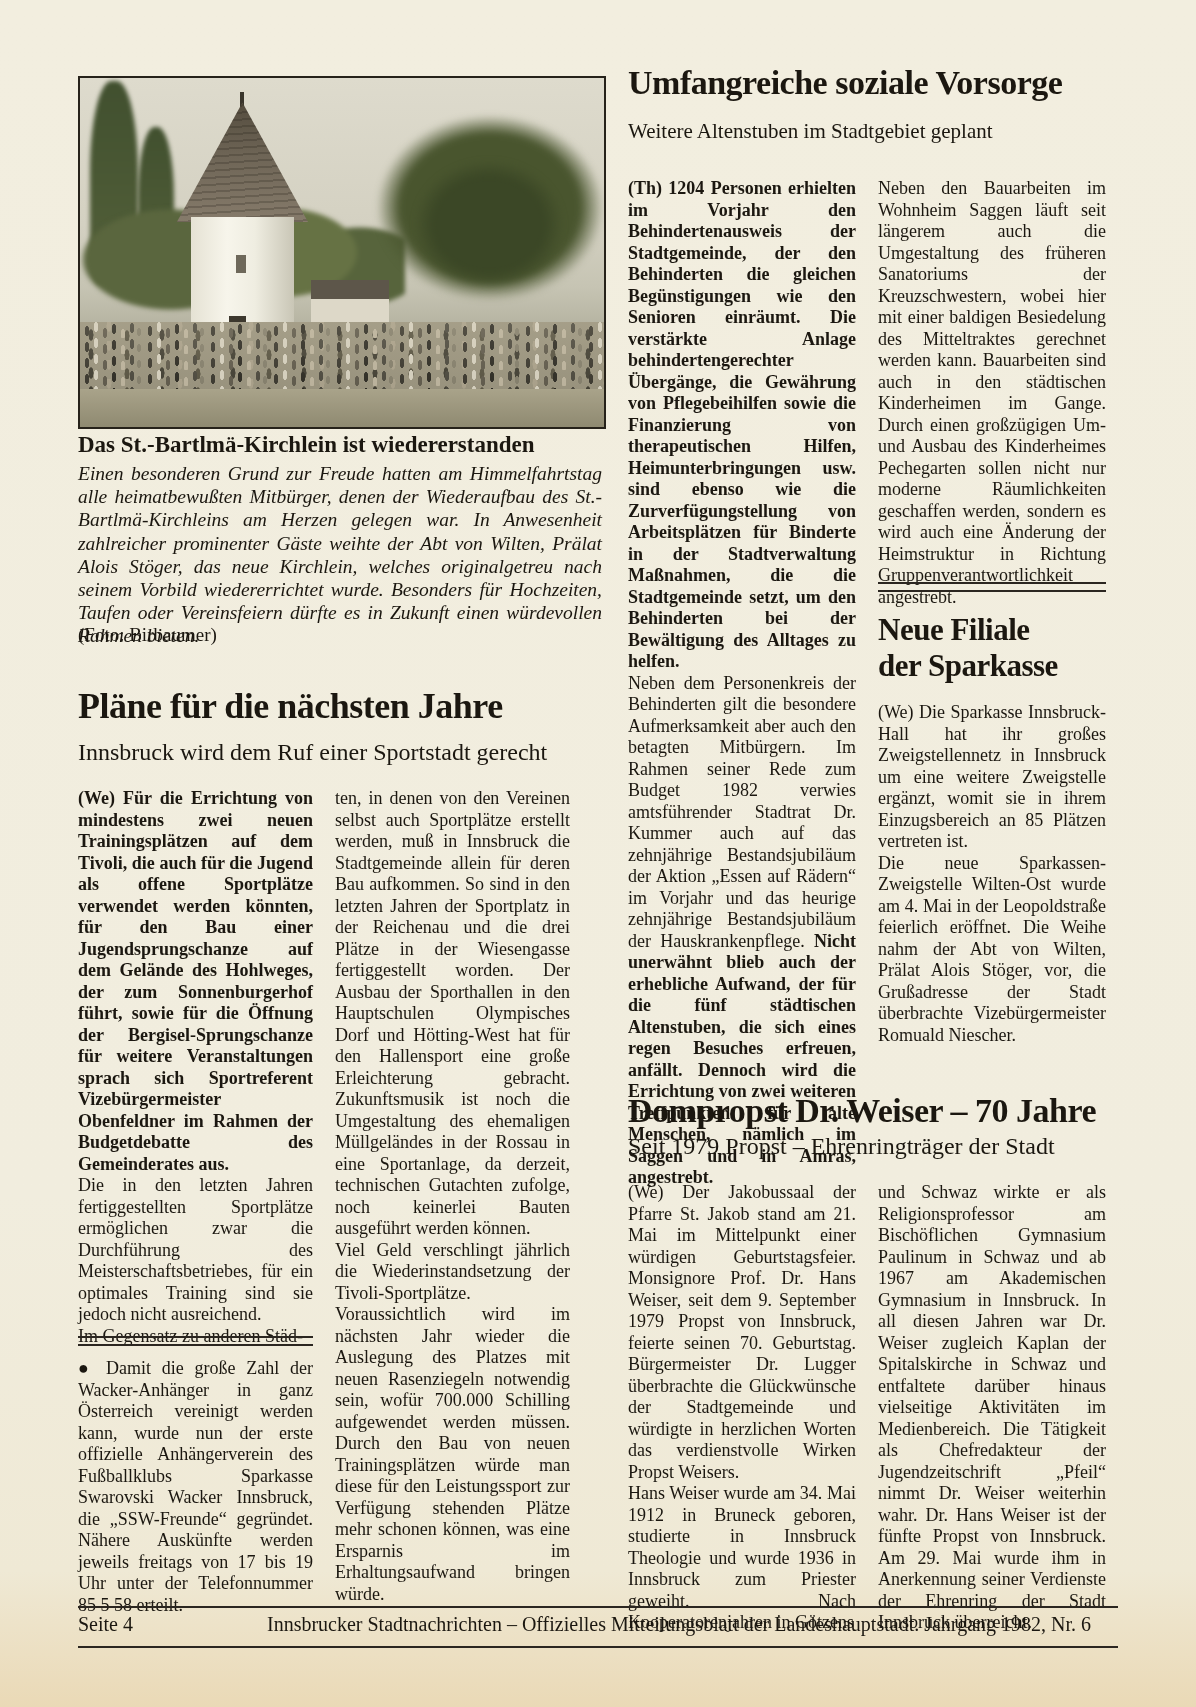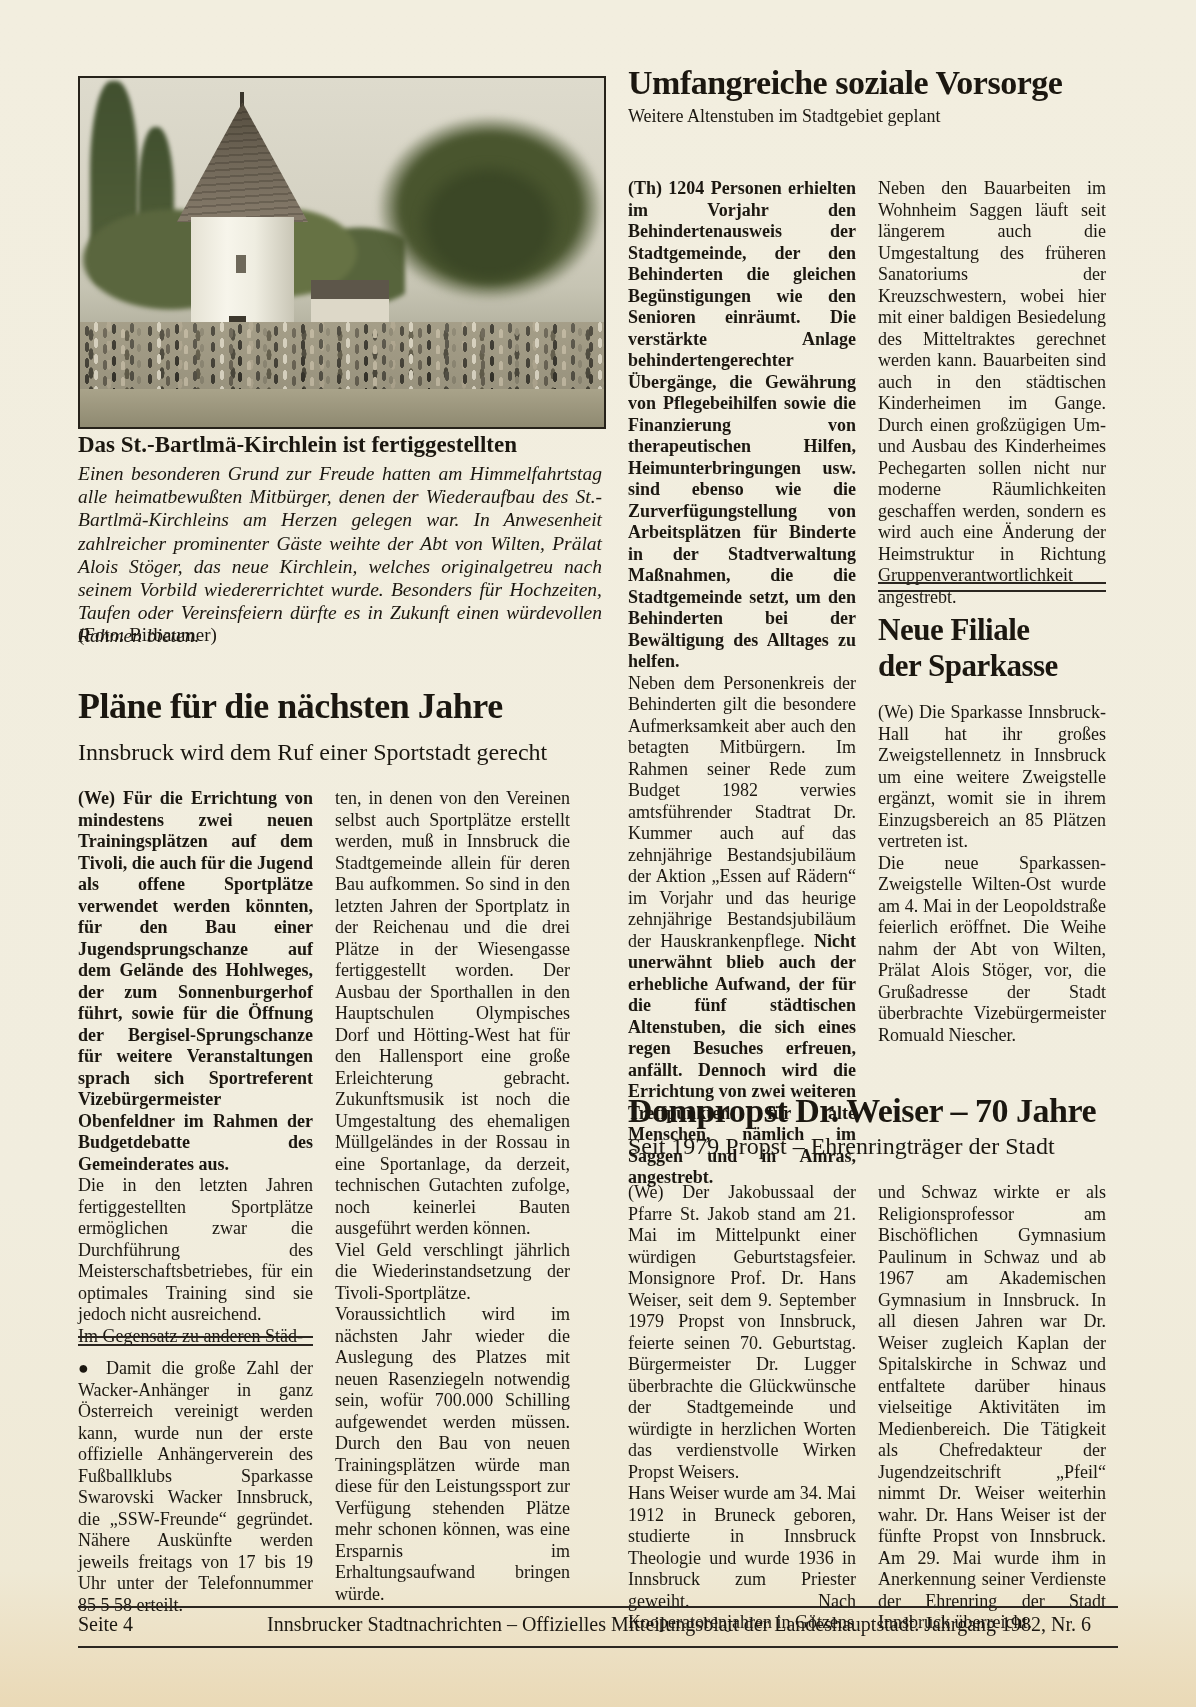--- a/index.html
+++ b/index.html
@@ -62,21 +62,21 @@
     background-repeat:no-repeat,repeat,repeat,repeat,repeat,repeat,repeat,repeat,repeat,repeat,repeat;}
   .ph-grass{position:absolute;left:0;bottom:0;width:100%;height:11%;
     background:linear-gradient(180deg,#a9a38a,#8f8a71);}
   
   .caption-title{left:78px;top:432px;width:524px;font-weight:700;font-size:23px;}
   .caption-wrap{left:78px;top:462px;width:524px;}
   .caption-body{font-style:italic;font-size:19.5px;line-height:23.2px;text-align:justify;margin:0;}
   .caption-credit{display:block;text-align:left;font-size:19px;margin-top:-23.2px;}
   
   .vorsorge-title{left:628px;top:66px;width:478px;font-size:34px;}
-  .vorsorge-sub{left:628px;top:107px;width:478px;font-size:18px;}
+  .vorsorge-sub{left:628px;top:120px;width:478px;font-size:21px;}
   .plaene-title{left:78px;top:688px;width:494px;font-size:36px;}
   .plaene-sub{left:78px;top:740px;width:494px;font-size:24px;}
   .weiser-title{left:628px;top:1086px;width:482px;font-size:34px;margin-top:8px;}
   .weiser-sub{left:628px;top:1134px;width:482px;font-size:24px;}
   .sparkasse-title{left:878px;top:612px;width:228px;font-weight:700;font-size:31px;line-height:36px;letter-spacing:-0.5px;}
   
   .v-col1{left:628px;top:178px;width:228px;}
   .v-col2{left:878px;top:178px;width:228px;}
   .v-rule{left:878px;top:582px;width:228px;}
   .sp-body{left:878px;top:702px;width:228px;}
@@ -109,21 +109,21 @@
       <div class="ph-roof"></div>
       <div class="ph-body"></div>
       <div class="ph-window"></div>
       <div class="ph-door"></div>
     </div>
     <div class="ph-gable"></div>
     <div class="ph-crowd"></div>
     <div class="ph-grass"></div>
   </div>
 
-  <div class="abs caption-title">Das St.-Bartlmä-Kirchlein ist fertiggestellten</div>
+  <div class="abs caption-title">Das St.-Bartlmä-Kirchlein ist wiedererstanden</div>
   <div class="abs caption-wrap">
     <p class="caption-body">Einen besonderen Grund zur Freude hatten am Himmelfahrtstag alle heimatbewußten Mitbürger, denen der Wiederaufbau des St.-Bartlmä-Kirchleins am Herzen gelegen war. In Anwesenheit zahlreicher prominenter Gäste weihte der Abt von Wilten, Prälat Alois Stöger, das neue Kirchlein, welches originalgetreu nach seinem Vorbild wiedererrichtet wurde. Besonders für Hochzeiten, Taufen oder Vereinsfeiern dürfte es in Zukunft einen würdevollen Rahmen bieten.</p>
     <span class="caption-credit">(Foto: Birbaumer)</span>
   </div>
 
   <div class="abs h-big vorsorge-title">Umfangreiche soziale Vorsorge</div>
   <div class="abs h-sub vorsorge-sub">Weitere Altenstuben im Stadtgebiet geplant</div>
 
   <div class="abs body-text v-col1">
     <p class="lead">(Th) 1204 Personen erhielten im Vorjahr den Behindertenausweis der Stadtgemeinde, der den Behinderten die gleichen Begünstigungen wie den Senioren einräumt. Die verstärkte Anlage behindertengerechter Übergänge, die Gewährung von Pflegebeihilfen sowie die Finanzierung von therapeutischen Hilfen, Heimunterbringungen usw. sind ebenso wie die Zurverfügungstellung von Arbeitsplätzen für Binderte in der Stadtverwaltung Maßnahmen, die die Stadtgemeinde setzt, um den Behinderten bei der Bewältigung des Alltages zu helfen.</p>

